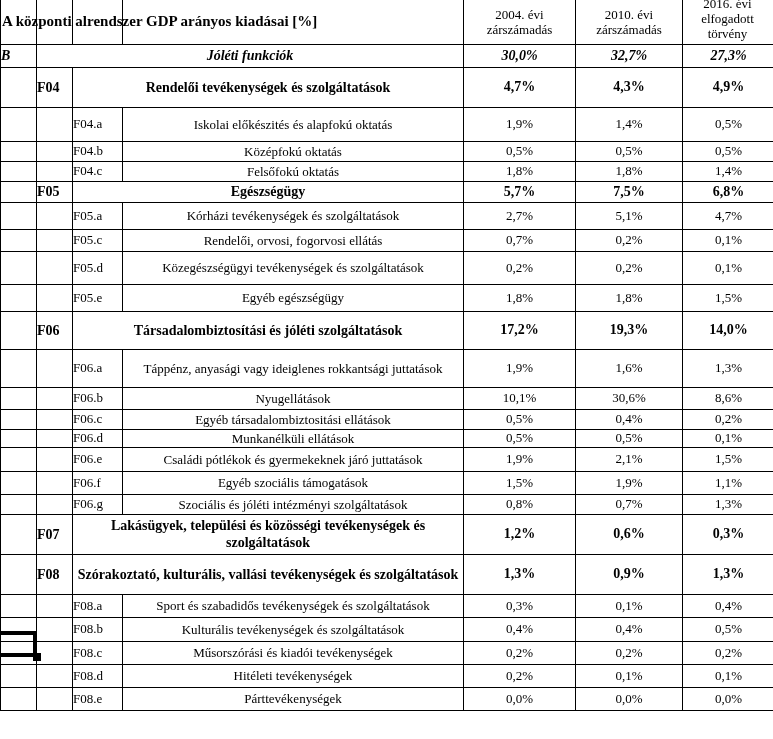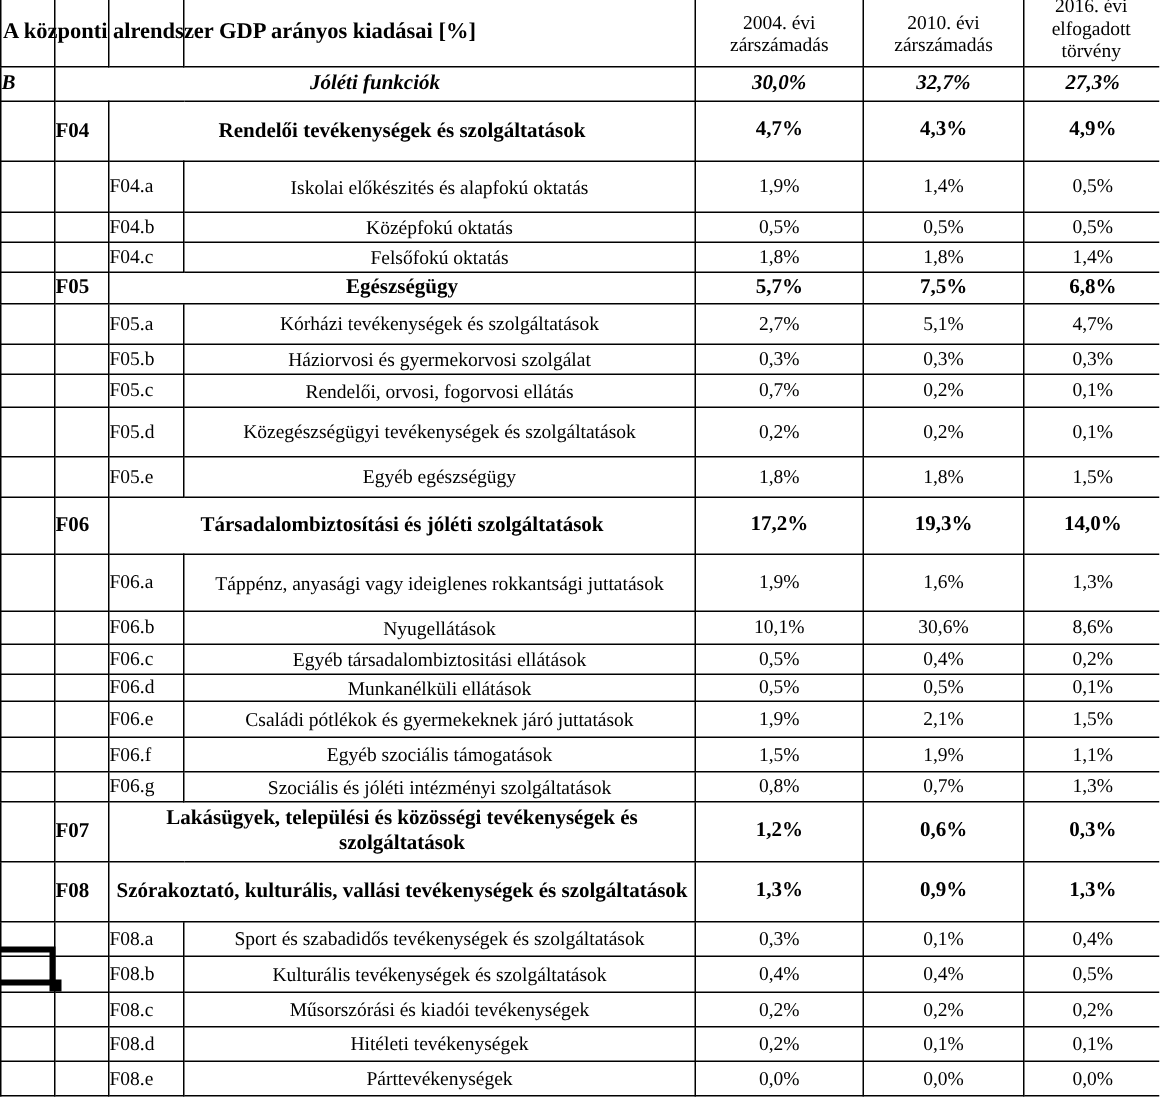--- a/index.html
+++ b/index.html
@@ -115,29 +115,20 @@
         </tr>
         <tr class="detail" style="height: 27px;">
           <td></td>
           <td></td>
           <td class="code">F05.a</td>
           <td class="label">Kórházi tevékenységek és szolgáltatások</td>
           <td class="val">2,7%</td>
           <td class="val">5,1%</td>
           <td class="val">4,7%</td>
         </tr>
-        <tr class="detail" style="height: 20px;">
-          <td></td>
-          <td></td>
-          <td class="code">F05.b</td>
-          <td class="label">Háziorvosi és gyermekorvosi szolgálat</td>
-          <td class="val">0,3%</td>
-          <td class="val">0,3%</td>
-          <td class="val">0,3%</td>
-        </tr>
         <tr class="detail" style="height: 22px;">
           <td></td>
           <td></td>
           <td class="code">F05.c</td>
           <td class="label">Rendelői, orvosi, fogorvosi ellátás</td>
           <td class="val">0,7%</td>
           <td class="val">0,2%</td>
           <td class="val">0,1%</td>
         </tr>
         <tr class="detail" style="height: 33px;">

